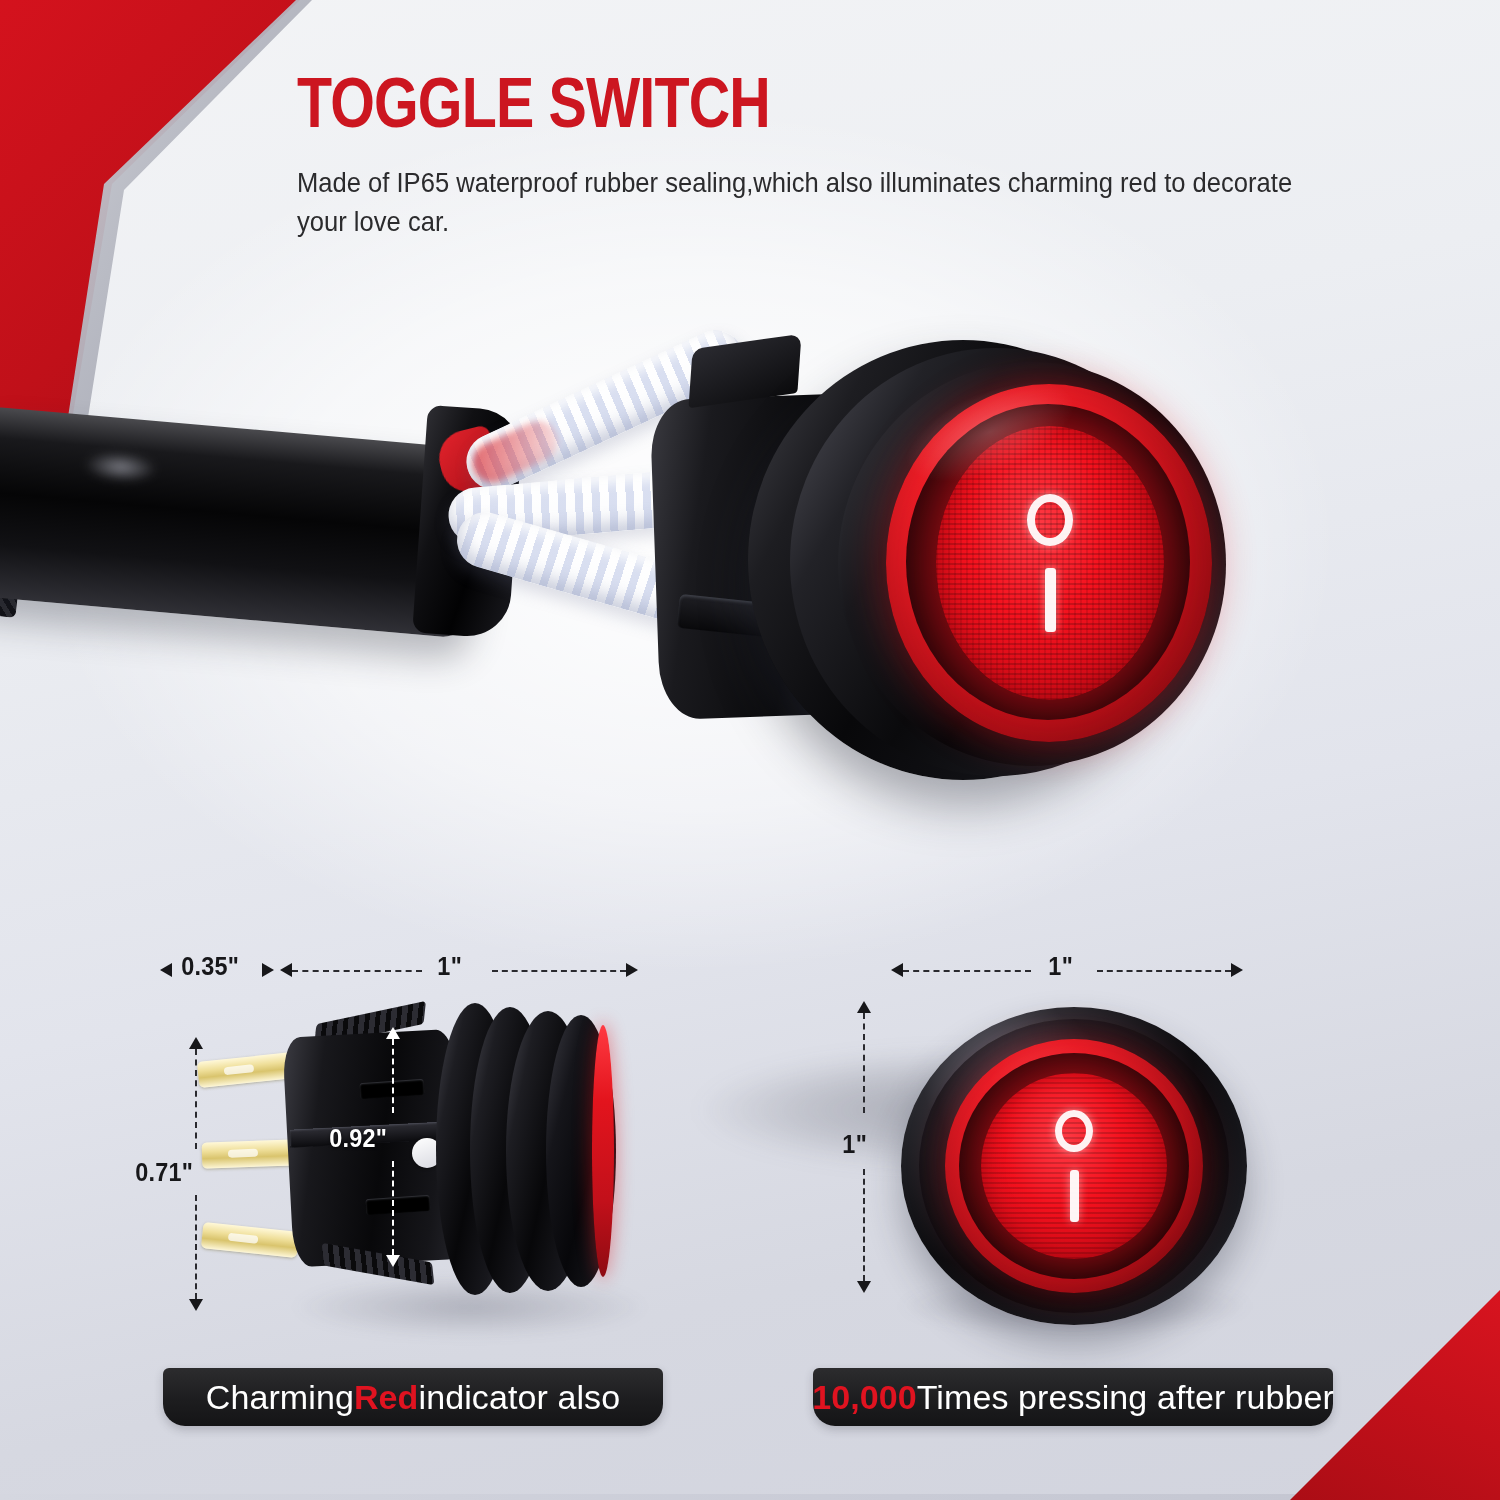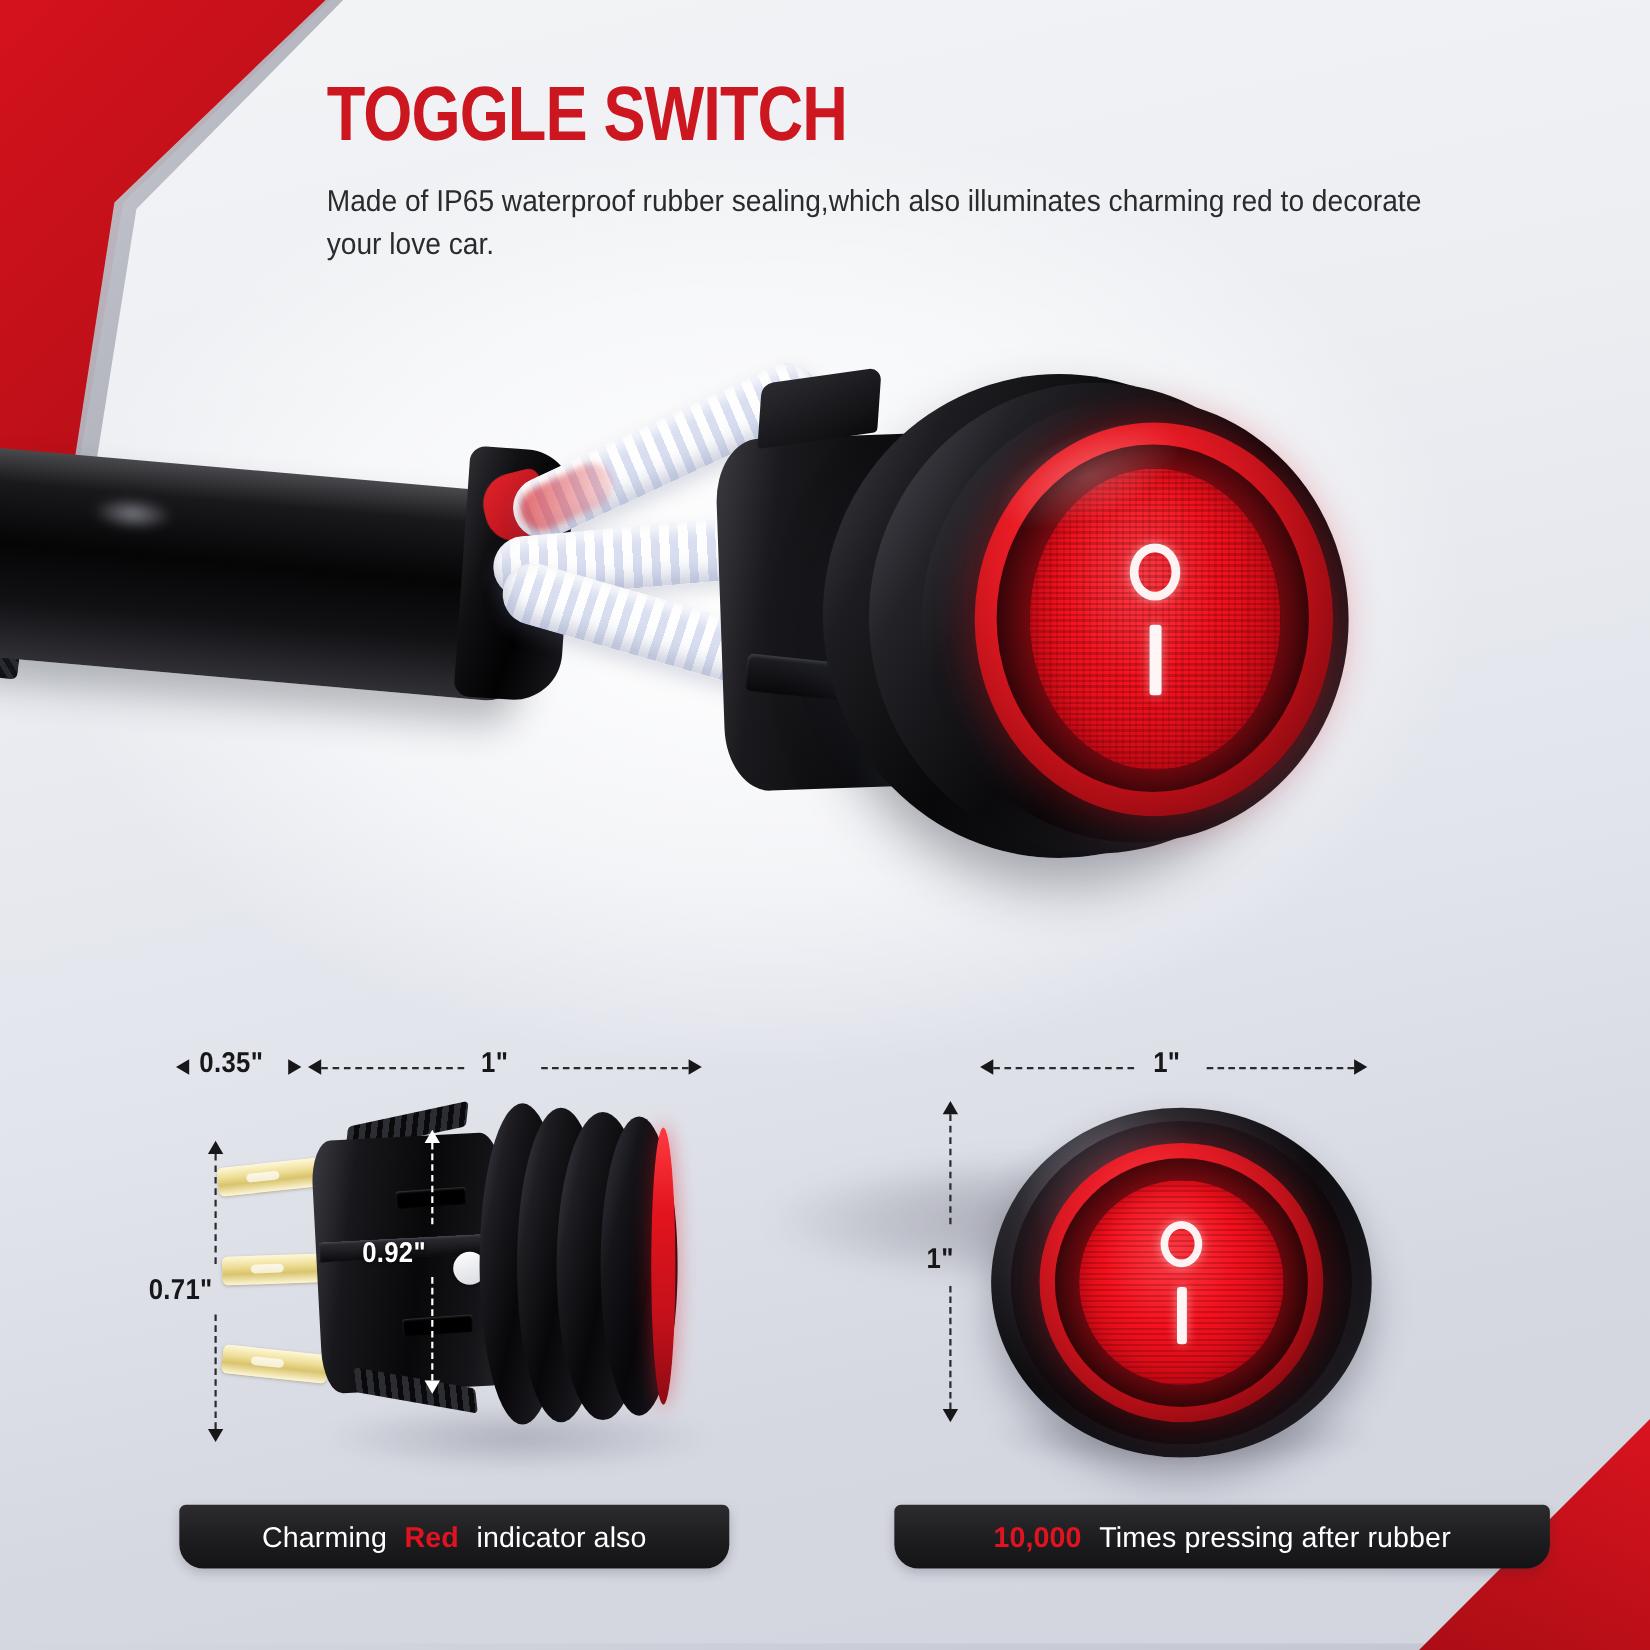--- a/index.html
+++ b/index.html
@@ -377,29 +377,28 @@
 
   
   .pill {
     position:absolute; z-index:8;
     height:58px;
     background:linear-gradient(180deg,#2c2c2e 0%,#1d1d1f 55%,#141416 100%);
     border-radius:6px 6px 22px 22px;
     display:flex; align-items:center; justify-content:center;
     padding:16px 26px;
     color:#ffffff;
-    font-size:26px;
+    font-size:34px;
     letter-spacing:0.1px;
     white-space:nowrap;
     box-shadow:0 4px 10px rgba(40,42,55,0.22);
-    gap:16px;
   }
   .pill .hl { color:#E01320; font-weight:bold; }
   #pill-left  { left:163px; top:1368px; width:500px; }
-  #pill-right { left:813px; top:1368px; width:596px; }
+  #pill-right { left:813px; top:1368px; width:520px; }
 </style>
 </head>
 <body>
 
 <div id="page">
 
   <div class="corner-red-tl"></div>
   <div class="corner-bevel-tl"></div>
   <div class="corner-red-br"></div>
   <div class="bottom-strip"></div>

